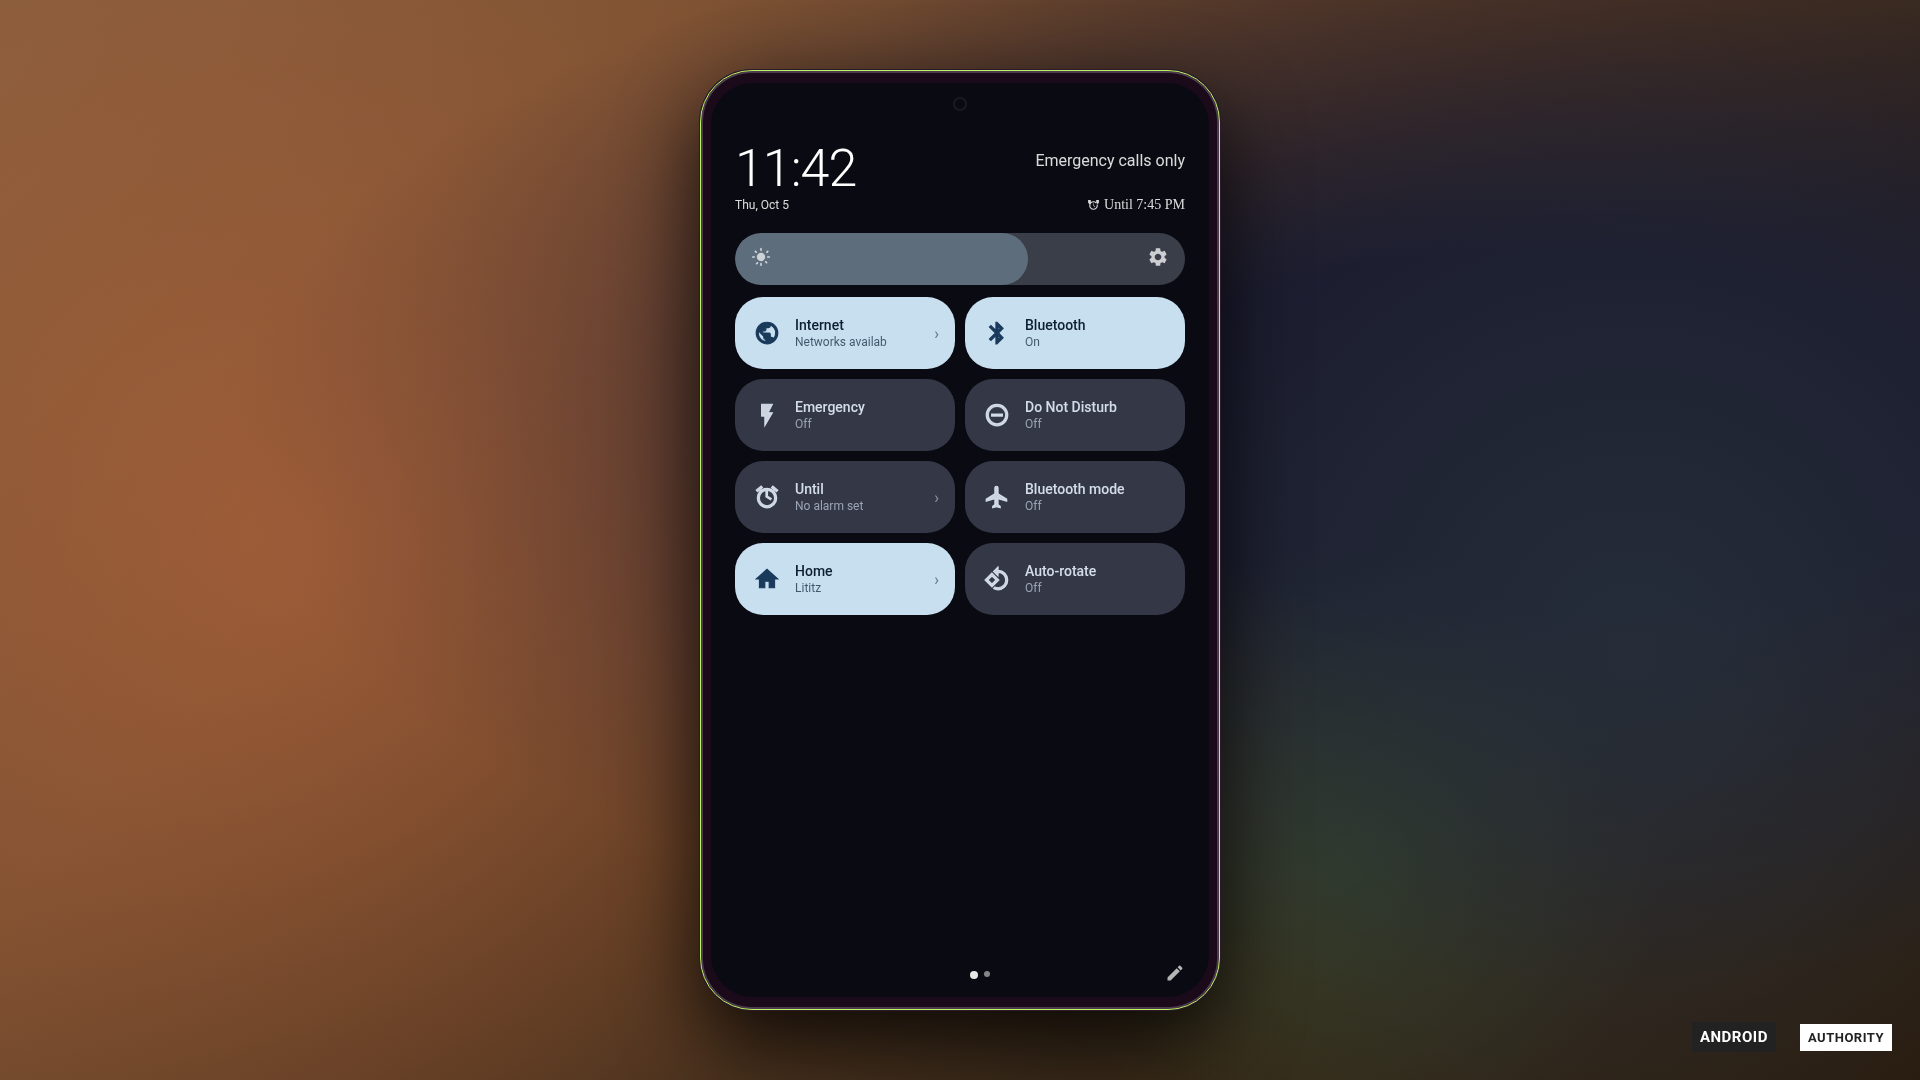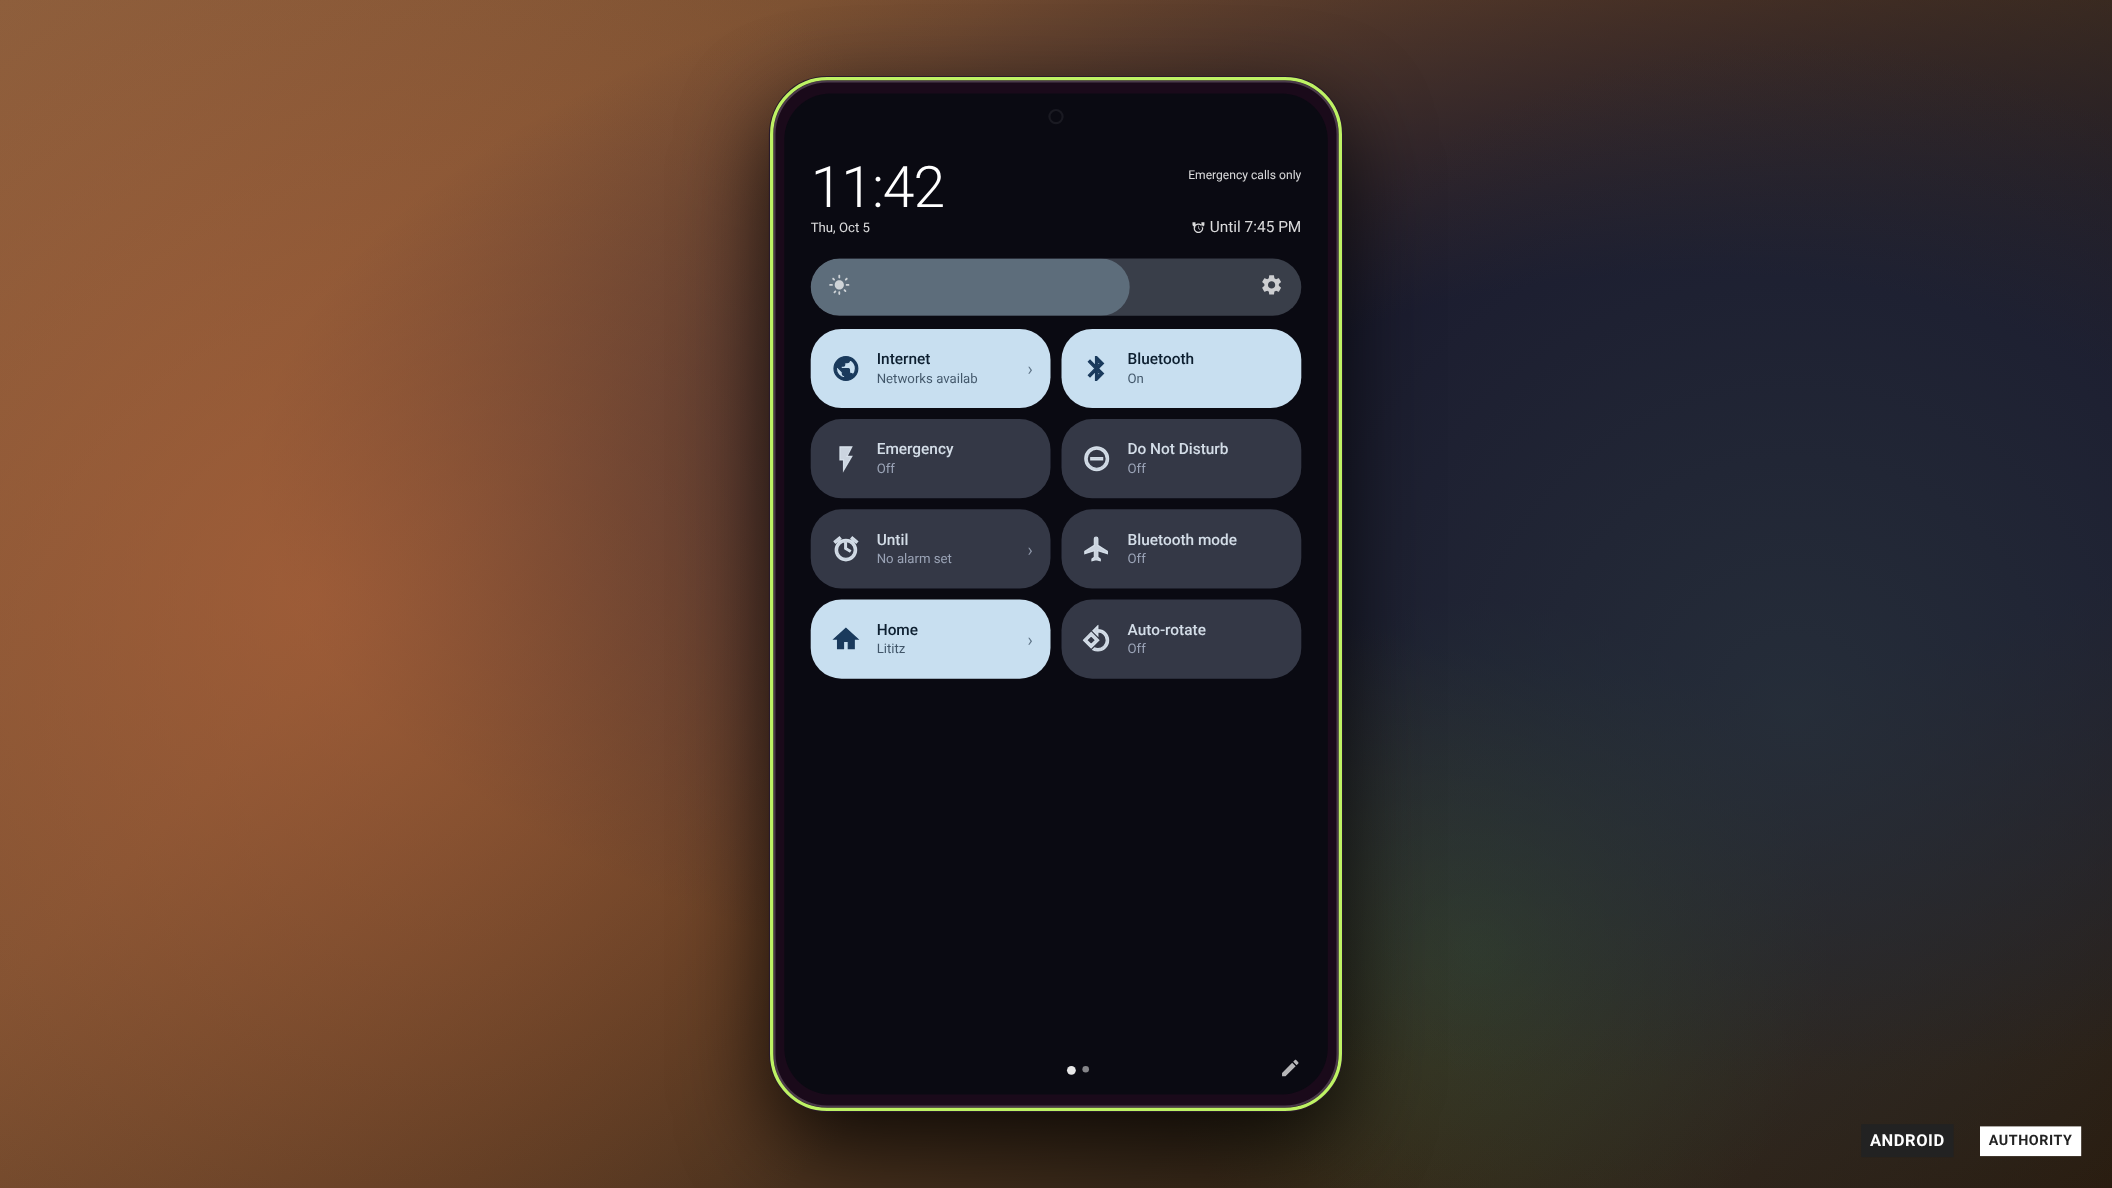--- a/index.html
+++ b/index.html
@@ -72,21 +72,21 @@
       transform: translate(-50%, -50%);
       width: 520px;
       height: 940px;
     }
 
     .phone-frame {
       position: absolute;
       inset: 0;
       background: #1a0a1a;
       border-radius: 52px;
-      border: 3px solid #bef264;
+      border: 1px solid #bef264;
       box-shadow:
         0 0 0 1px #2a1a2a,
         inset 0 0 0 2px #4a3a4a,
         0 30px 80px rgba(0,0,0,0.8);
       overflow: hidden;
     }
 
     
     .phone-screen {
       position: absolute;
@@ -141,21 +141,21 @@
     .time-display {
       color: #ffffff;
       font-size: 52px;
       font-weight: 300;
       letter-spacing: -1px;
       line-height: 1;
     }
 
     .emergency-text {
       color: rgba(255,255,255,0.85);
-      font-size: 11px;
+      font-size: 16px;
       font-weight: 400;
       margin-top: 8px;
     }
 
     .date-row {
       display: flex;
       justify-content: space-between;
       align-items: center;
     }
 
@@ -165,20 +165,21 @@
       font-weight: 400;
     }
 
     .alarm-info {
       color: rgba(255,255,255,0.85);
       font-size: 14px;
       font-weight: 400;
       display: flex;
       align-items: center;
       gap: 4px;
+      font-family: Liberation Serif, serif;
     }
 
     
     .brightness-bar {
       background: rgba(200, 220, 240, 0.25);
       border-radius: 50px;
       height: 52px;
       display: flex;
       align-items: center;
       padding: 0 16px;

